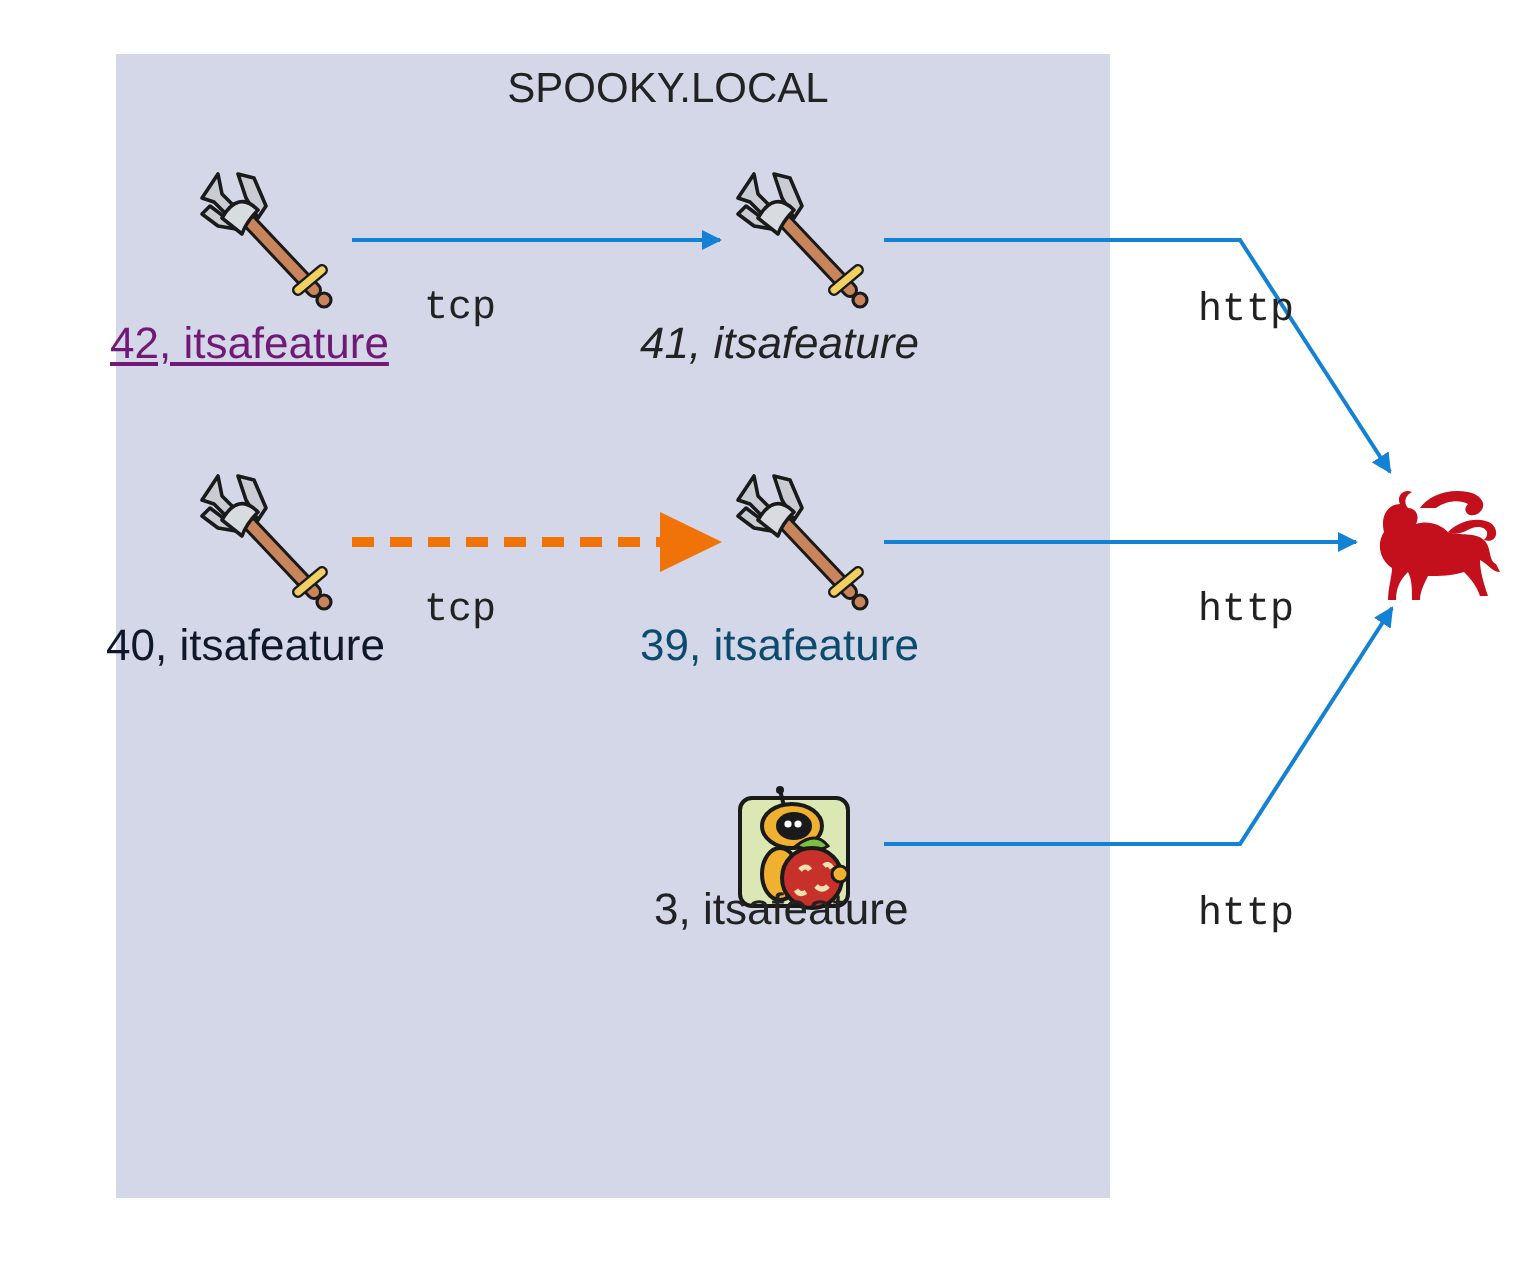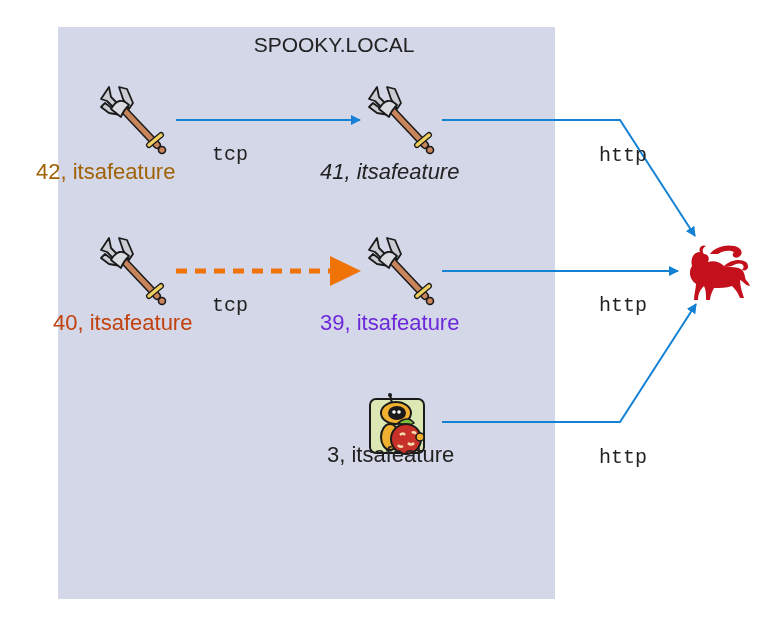--- a/index.html
+++ b/index.html
@@ -75,23 +75,23 @@
              C56,42 58,48 60,54 L56,54 C54,48 50,44 48,42 C42,44 36,44 30,44 C28,48 26,52 26,56
              L22,56 C22,50 22,46 20,42 C16,46 14,50 14,56 L10,56 C10,50 12,44 12,40
              C6,36 4,28 8,22 Z" class="lion-body" fill="#c4101c"></path>
     <path d="M26,10 C30,4 40,0 50,2 C56,3 60,8 56,12 C52,16 46,12 50,8 C46,6 40,6 34,10 Z" class="lion-body" fill="#c4101c"></path>
     <path d="M40,22 C46,16 56,14 62,18 C66,22 64,28 58,26 C62,22 58,18 52,20 C48,22 44,24 40,22 Z" class="lion-body" fill="#c4101c"></path>
   </g>
 </svg>
 
 <div class="group-title" style="color: rgb(34, 34, 34);">SPOOKY.LOCAL</div>
 
-<div class="node-label" style="left: 36px; top: 159px; color: #a16207;">42, itsafeature</div>
+<div class="node-label" style="left: 55px; top: 159px; color: #701a75; text-decoration: underline;">42, itsafeature</div>
 <div class="node-label" style="left: 320px; top: 159px; color: rgb(34, 34, 34); font-style: italic;">41, itsafeature</div>
-<div class="node-label" style="left: 53px; top: 310px; color: #c2410c;">40, itsafeature</div>
-<div class="node-label" style="left: 320px; top: 310px; color: #6d28d9;">39, itsafeature</div>
+<div class="node-label" style="left: 53px; top: 310px; color: #0f172a;">40, itsafeature</div>
+<div class="node-label" style="left: 320px; top: 310px; color: #0c4a6e;">39, itsafeature</div>
 <div class="node-label" style="left: 327px; top: 442px; color: rgb(34, 34, 34);">3, itsafeature</div>
 
 <div class="edge-label" style="left: 212px; top: 143px; color: rgb(34, 34, 34);">tcp</div>
 <div class="edge-label" style="left: 212px; top: 294px; color: rgb(34, 34, 34);">tcp</div>
 <div class="edge-label" style="left: 599px; top: 144px; color: rgb(34, 34, 34);">http</div>
 <div class="edge-label" style="left: 599px; top: 294px; color: rgb(34, 34, 34);">http</div>
 <div class="edge-label" style="left: 599px; top: 446px; color: rgb(34, 34, 34);">http</div>
 
 </body></html>

